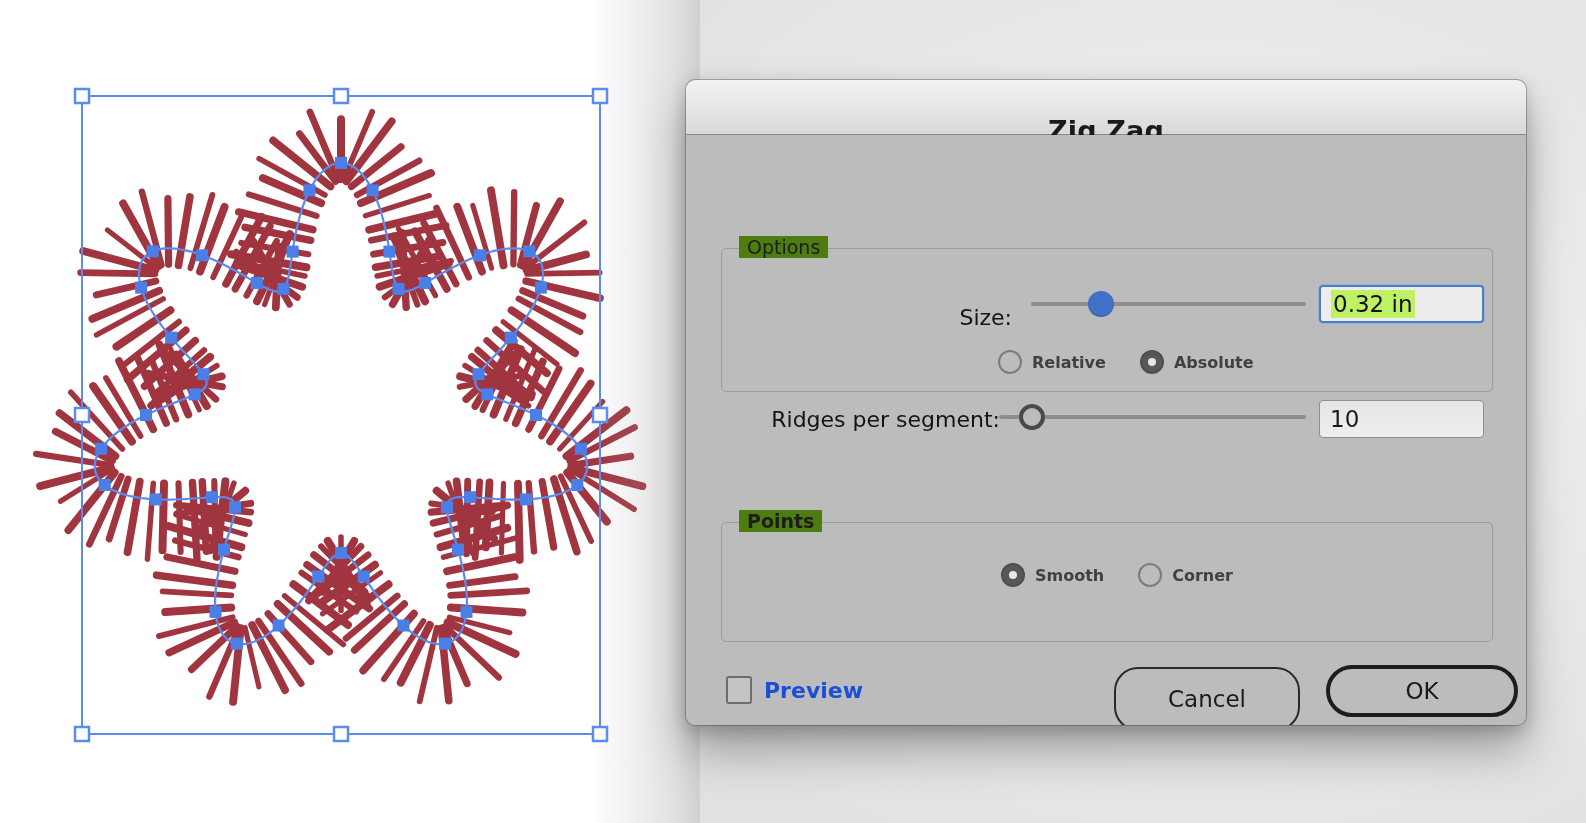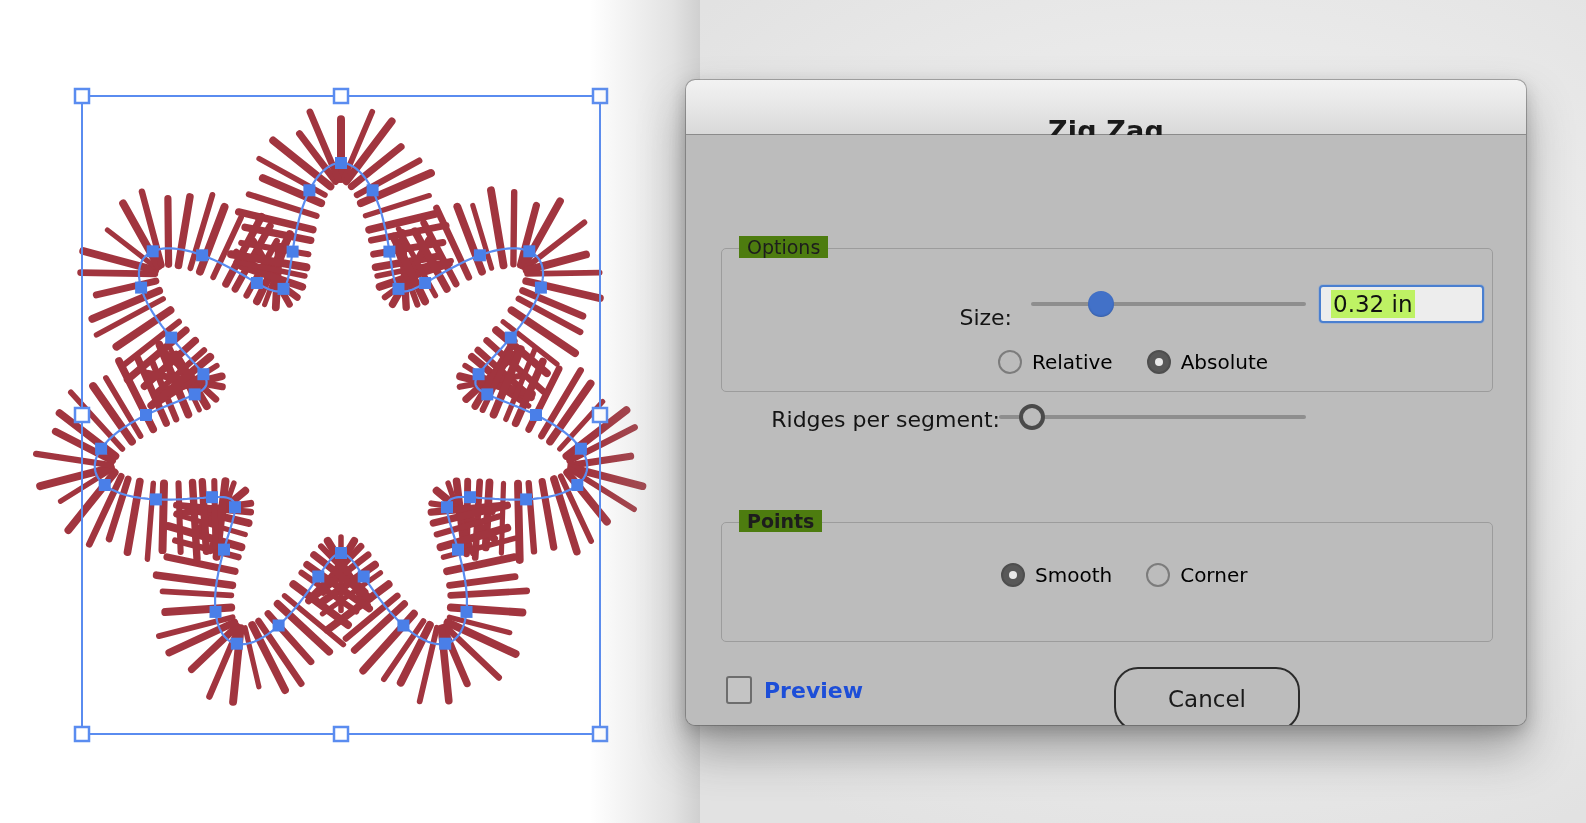--- a/index.html
+++ b/index.html
@@ -209,23 +209,23 @@
   .radio-mark.on::after {
     content: "";
     position: absolute;
     left: 50%; top: 50%;
     width: 8px; height: 8px;
     margin: -4px 0 0 -4px;
     border-radius: 50%;
     background: #e8e8e8;
   }
   .radio-label {
-    font-size: 20px;
-    font-weight: normal;
-    color: #000000;
+    font-size: 16px;
+    font-weight: bold;
+    color: #404040;
   }
 
   
   #preview-row {
     position: absolute;
     left: 40px; top: 541px;
     display: flex;
     align-items: center;
   }
   #preview-box {
@@ -578,20 +578,23 @@
       </div>
     </div>
 
     <div class="field-label" style="left:4px; top:272px; width:310px;">Ridges per segment:</div>
 
     <div class="slider" id="ridges-slider" style="left:313px; top:268px; width:307px;">
       <div class="slider-track"></div>
       <div class="slider-knob-hollow" id="ridges-knob" style="left: 19.67px;"></div>
     </div>
 
+    <div class="text-field" id="ridges-field" style="left:633px; top:265px; width:165px;">
+      <span>10</span>
+    </div>
 
     <div class="group-box" id="points-group">
       <span class="group-label">Points</span>
     </div>
 
     <div class="radio-row" style="left:315px; top:428px;">
       <div class="radio">
         <span class="radio-mark on"></span>
         <span class="radio-label">Smooth</span>
       </div>
@@ -603,15 +606,18 @@
 
     <div id="preview-row">
       <span id="preview-box"></span>
       <span id="preview-label">Preview</span>
     </div>
 
     <div class="push-button" id="cancel-button">
       <span>Cancel</span>
     </div>
 
+    <div class="push-button" id="ok-button">
+      <span>OK</span>
+    </div>
 
   </div>
 </div>
 
 </body></html>

